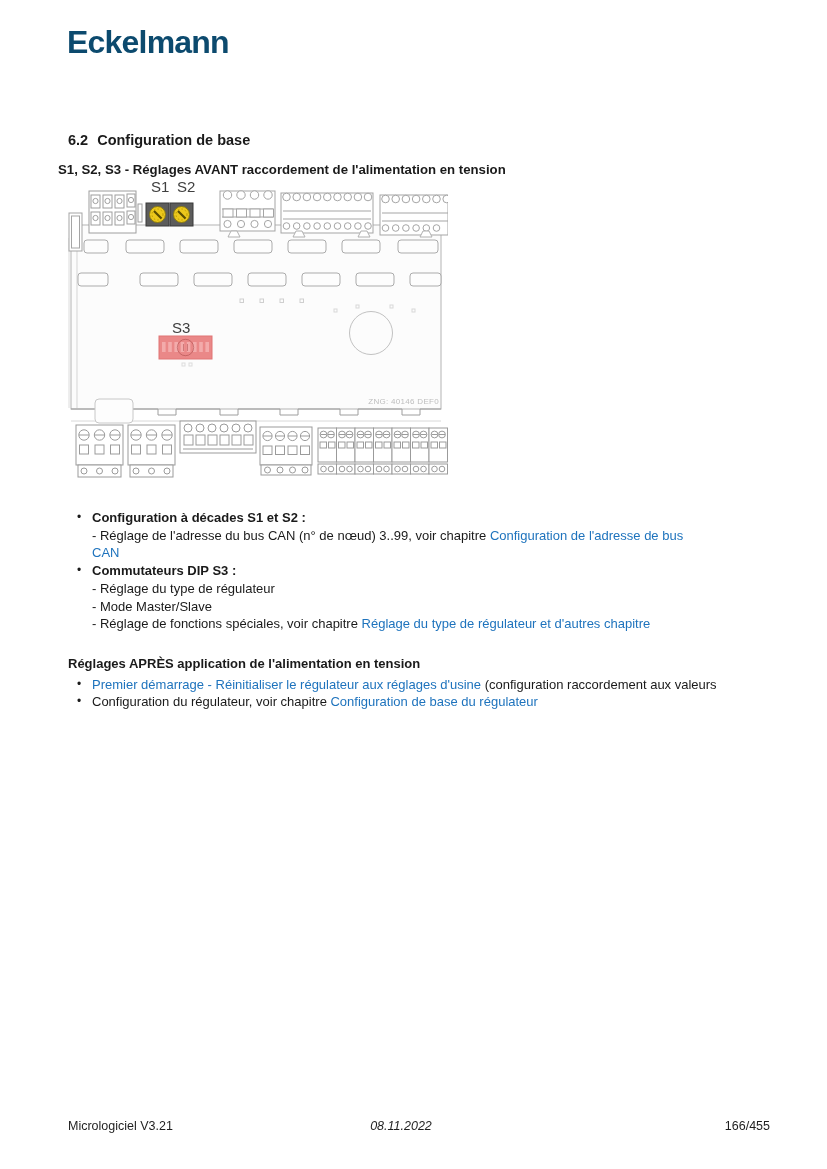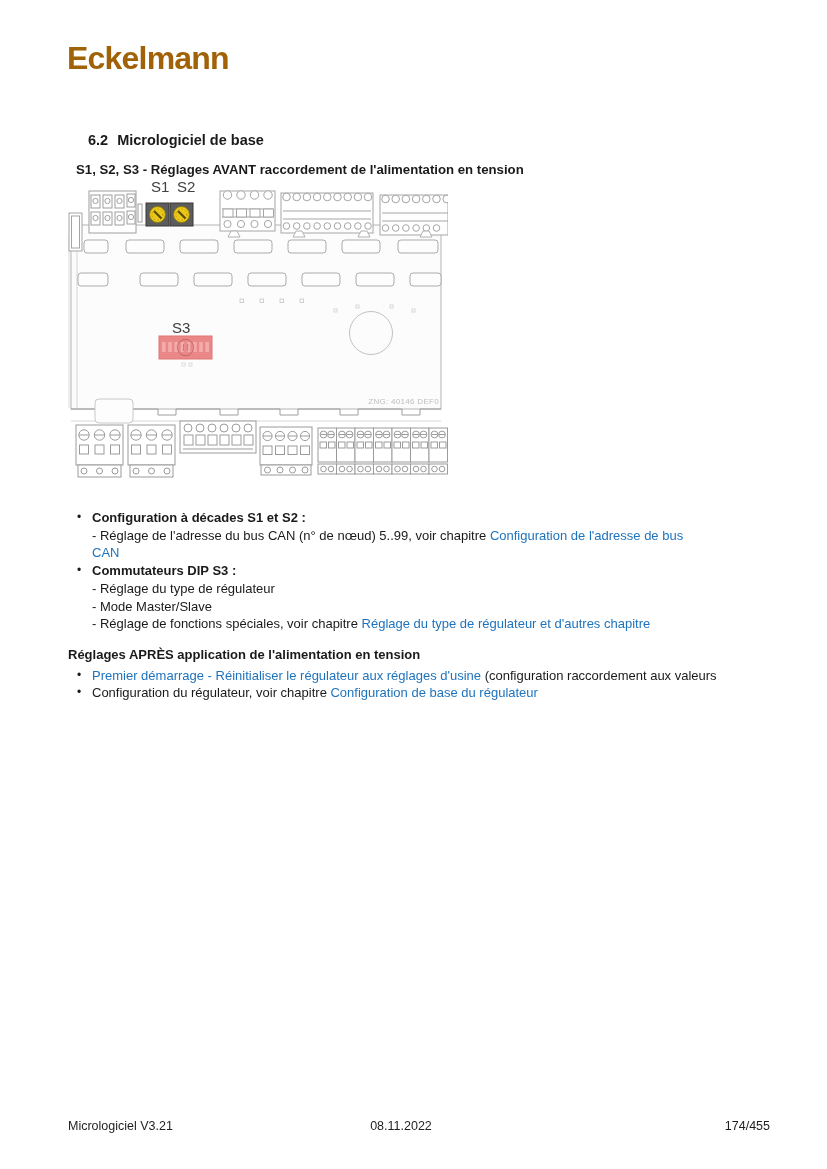--- a/index.html
+++ b/index.html
@@ -1,50 +1,50 @@
 <!DOCTYPE html>
 <html><head>
 <meta charset="utf-8">
 <style>
   html,body { margin:0; padding:0; background:#ffffff; }
   .page {
     position:relative; width:827px; height:1169px; background:#ffffff;
     font-family:"Liberation Sans", sans-serif; color:#1a1a1a; overflow:hidden;
   }
   .logo {
-    position:absolute; left:67px; top:40px;
-    font-size:32px; font-weight:700; color:#a16207; letter-spacing:-0.8px;
+    position:absolute; left:67px; top:24px;
+    font-size:32px; font-weight:700; color:#0c4a6e; letter-spacing:-0.8px;
   }
   .h1 { position:absolute; left:68px; top:132px; font-size:14.5px; font-weight:700; }
-  .h1 .num { margin-right:9px;margin-left:20px; }
-  .h2 { position:absolute; left:76px; top:162px; font-size:13.2px; font-weight:700; }
+  .h1 .num { margin-right:9px; }
+  .h2 { position:absolute; left:58px; top:162px; font-size:13.2px; font-weight:700; }
   .figure { position:absolute; left:68px; top:178px; width:380px; height:305px; }
   .content {
     position:absolute; left:68px; top:509px; width:710px;
     font-size:13px; line-height:17.7px;
   }
   .li { position:relative; padding-left:24px; }
   .li .dot { position:absolute; left:9px; top:0; font-size:12px; }
-  .mid-heading { font-weight:700; margin:13px 0 3px 0; }
+  .mid-heading { font-weight:700; margin:22px 0 3px 0; }
   a.link { color:#1e73bd; text-decoration:none; cursor:pointer; }
   .footer { position:absolute; left:0; top:1119px; width:827px; font-size:12.5px; color:#1f1f1f; }
   .footer .fl { position:absolute; left:68px; }
-  .footer .fc { position:absolute; left:0; width:802px; text-align:center; }
+  .footer .fc { position:absolute; left:0; width:802px; text-align:center;font-style:italic; }
   .footer .fr { position:absolute; right:57px; }
   svg text { font-family:"Liberation Sans", sans-serif; }
 </style>
 </head>
 <body>
 
 <div class="page">
 
   <div class="logo">Eckelmann</div>
 
   <div class="h1">
-    <span class="num">6.2</span><span>Micrologiciel de base</span>
+    <span class="num">6.2</span><span>Configuration de base</span>
   </div>
 
   <div class="h2">S1, S2, S3 - Réglages AVANT raccordement de l'alimentation en tension</div>
 
   <div class="figure">
     <svg width="380" height="305" viewBox="0 0 380 305">
       <defs>
         <g id="b3pole" stroke="#9b9b9b" fill="#ffffff">
           <rect x="0" y="0" width="47" height="40"></rect>
           <circle cx="8" cy="10" r="5.2"></circle>
@@ -292,21 +292,21 @@
       <use href="#mod2" x="361" y="250"></use>
     </svg>
   </div>
 
   <div class="content">
 
     <div class="li">
       <span class="dot">•</span>
       <div class="li-body">
         <b>Configuration à décades S1 et S2 :</b><br>
-        <span>- Réglage de l'adresse du bus CAN (n° de nœud) 5..99, voir chapitre </span><a class="link"><span>Configuration de l'adresse de bus</span><br><span>CAN</span></a>
+        <span>- Réglage de l'adresse du bus CAN (n° de nœud) 3..99, voir chapitre </span><a class="link"><span>Configuration de l'adresse de bus</span><br><span>CAN</span></a>
       </div>
     </div>
 
     <div class="li">
       <span class="dot">•</span>
       <div class="li-body">
         <b>Commutateurs DIP S3 :</b><br>
         <span>- Réglage du type de régulateur</span><br>
         <span>- Mode Master/Slave</span><br>
         <span>- Réglage de fonctions spéciales, voir chapitre </span><a class="link">Réglage du type de régulateur et d'autres chapitre</a>
@@ -327,16 +327,16 @@
       <div class="li-body">
         <span>Configuration du régulateur, voir chapitre </span><a class="link">Configuration de base du régulateur</a>
       </div>
     </div>
 
   </div>
 
   <div class="footer">
     <span class="fl">Micrologiciel V3.21</span>
     <span class="fc">08.11.2022</span>
-    <span class="fr">174/455</span>
+    <span class="fr">166/455</span>
   </div>
 
 </div>
 
 </body></html>

